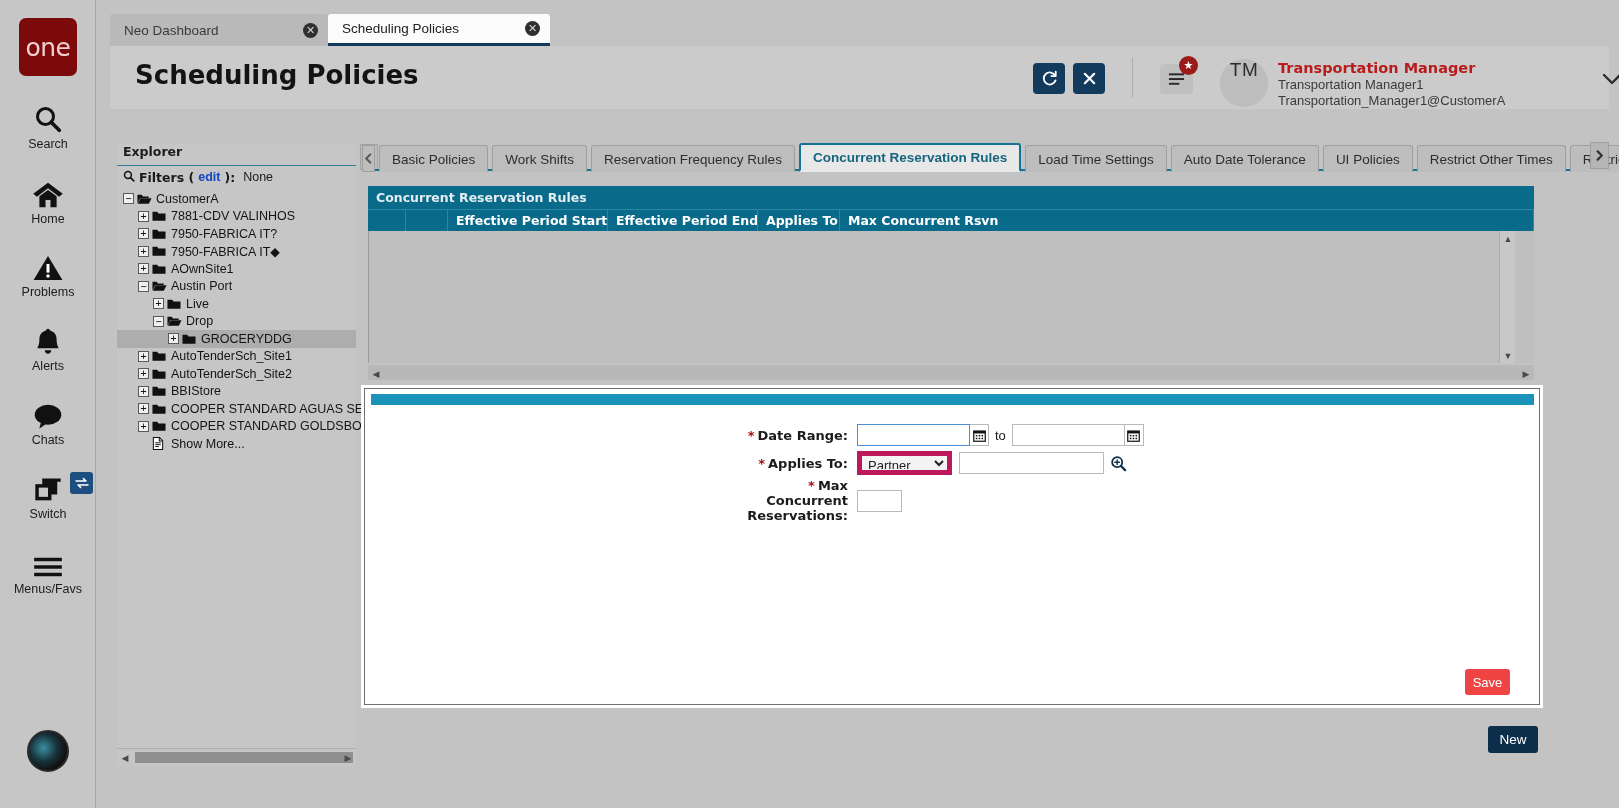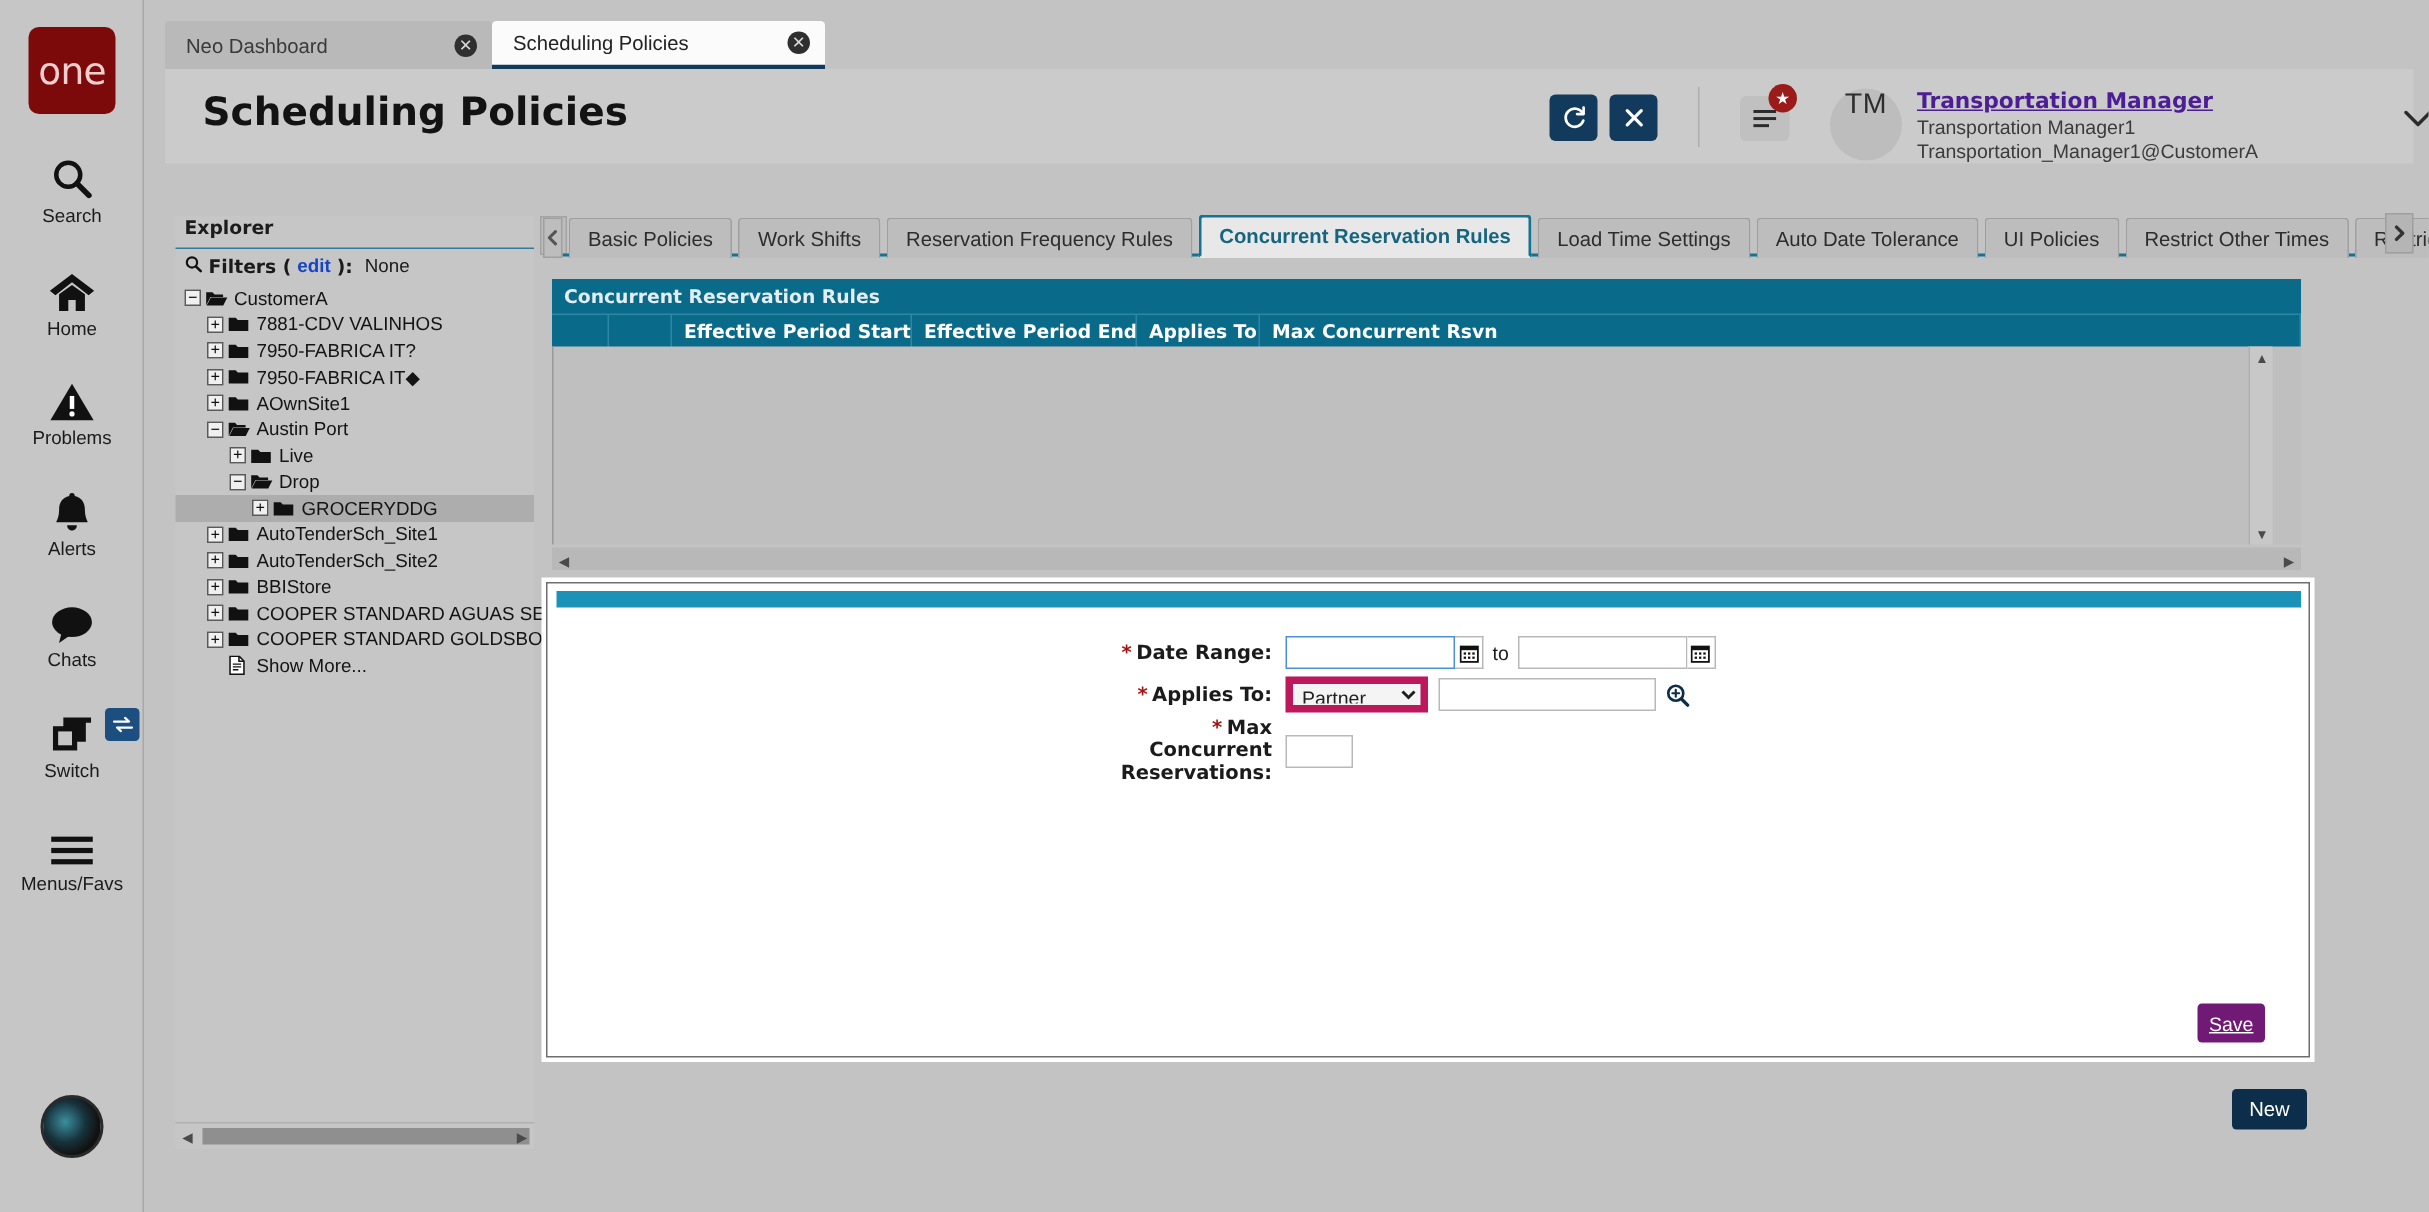--- a/index.html
+++ b/index.html
@@ -96,21 +96,21 @@
     display:flex; align-items:center; justify-content:center;
     color:#fff; font-size:11px;
   }
   #hdr-avatar {
     position:absolute; left:1110px; top:13px; width:48px; height:48px;
     border-radius:50%; background:#bdbdbd; color:#2d2d2d;
     display:flex; justify-content:center;
     font-size:19px; letter-spacing:0.5px;
   }
   #hdr-userinfo { position:absolute; left:1168px; top:14px; width:320px; }
-  #user-name { font-size:14.5px; font-weight:bold; color:#4c1d95; font-family:"DejaVu Sans", sans-serif;text-decoration:underline;}
+  #user-name { font-size:14.5px; font-weight:bold; color:#b91c1c; font-family:"DejaVu Sans", sans-serif;}
   #user-sub1 { font-size:13px; color:#3b3b3b; margin-top:1px; }
   #user-sub2 { font-size:13px; color:#3b3b3b; margin-top:1px; }
   #hdr-caret {
     position:absolute; left:1490px; top:22px; width:24px; height:22px;
     display:flex; align-items:center; justify-content:center; cursor:pointer;
   }
 
   
   #explorer {
     position:absolute; left:117px; top:144px; width:239px; height:622px;
@@ -248,23 +248,23 @@
   }
   #to-word { font-size:13px; color:#1b1b1b; margin:0 6px; }
   #applies-select {
     width:95px; height:24px; font-size:13px; padding:1px 2px;
     border:5px solid #be185d; background:#f4f4f4; color:#202020;
     font-family:"Liberation Sans", sans-serif;
   }
   #search-icon-btn { margin-left:6px; cursor:pointer; display:flex; align-items:center; }
   #save-btn {
     position:absolute; left:1100px; top:280px; width:45px; height:26px;
-    background:#701a75; color:#ffffff; font-size:13px;
-    display:flex; align-items:center; justify-content:center;
-    border-radius:3px; cursor:pointer;text-decoration:underline;
+    background:#ef4444; color:#ffffff; font-size:13px;
+    display:flex; align-items:center; justify-content:center;
+    border-radius:3px; cursor:pointer;
   }
   #new-btn {
     position:absolute; left:1126px; top:586px; width:50px; height:27px;
     background:#0d2e4a; color:#ffffff; font-size:13.5px;
     display:flex; align-items:center; justify-content:center;
     border-radius:3px; cursor:pointer;
   }
 </style>
 </head>
 <body>

